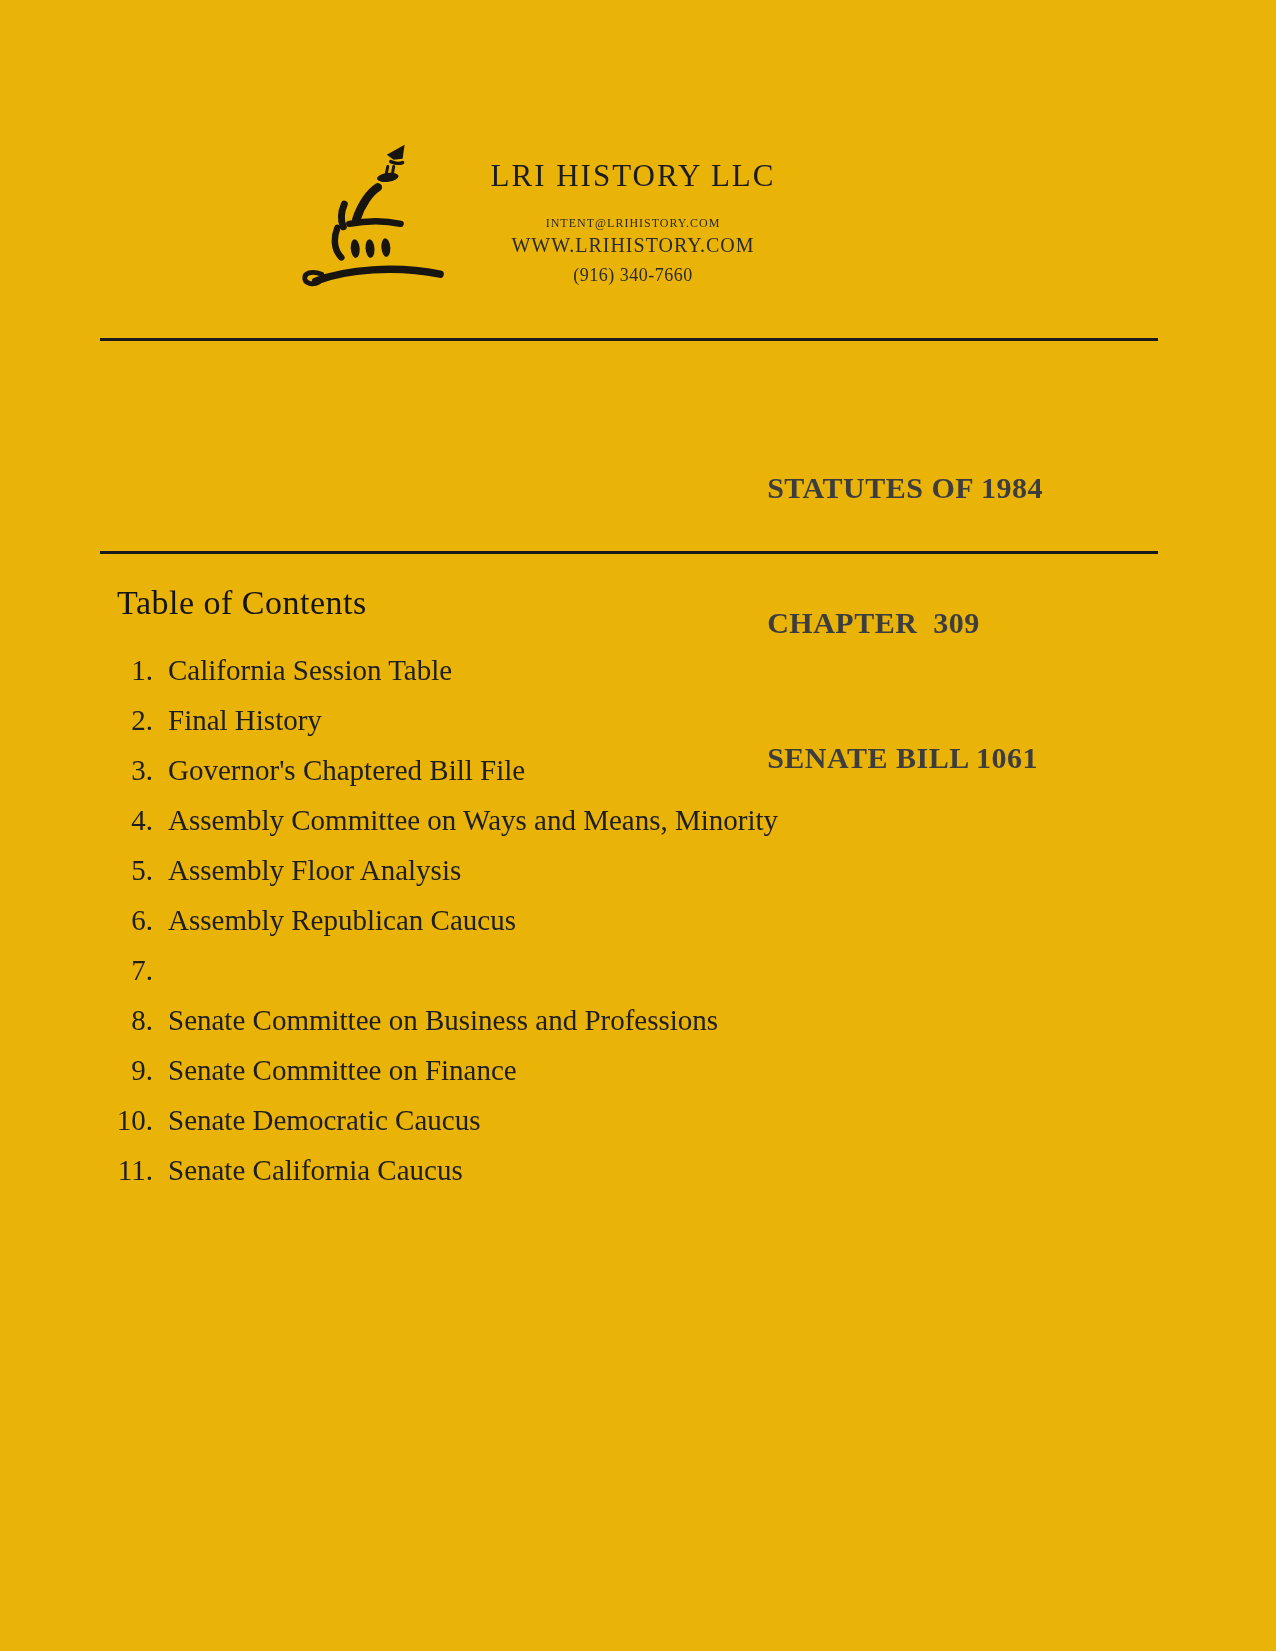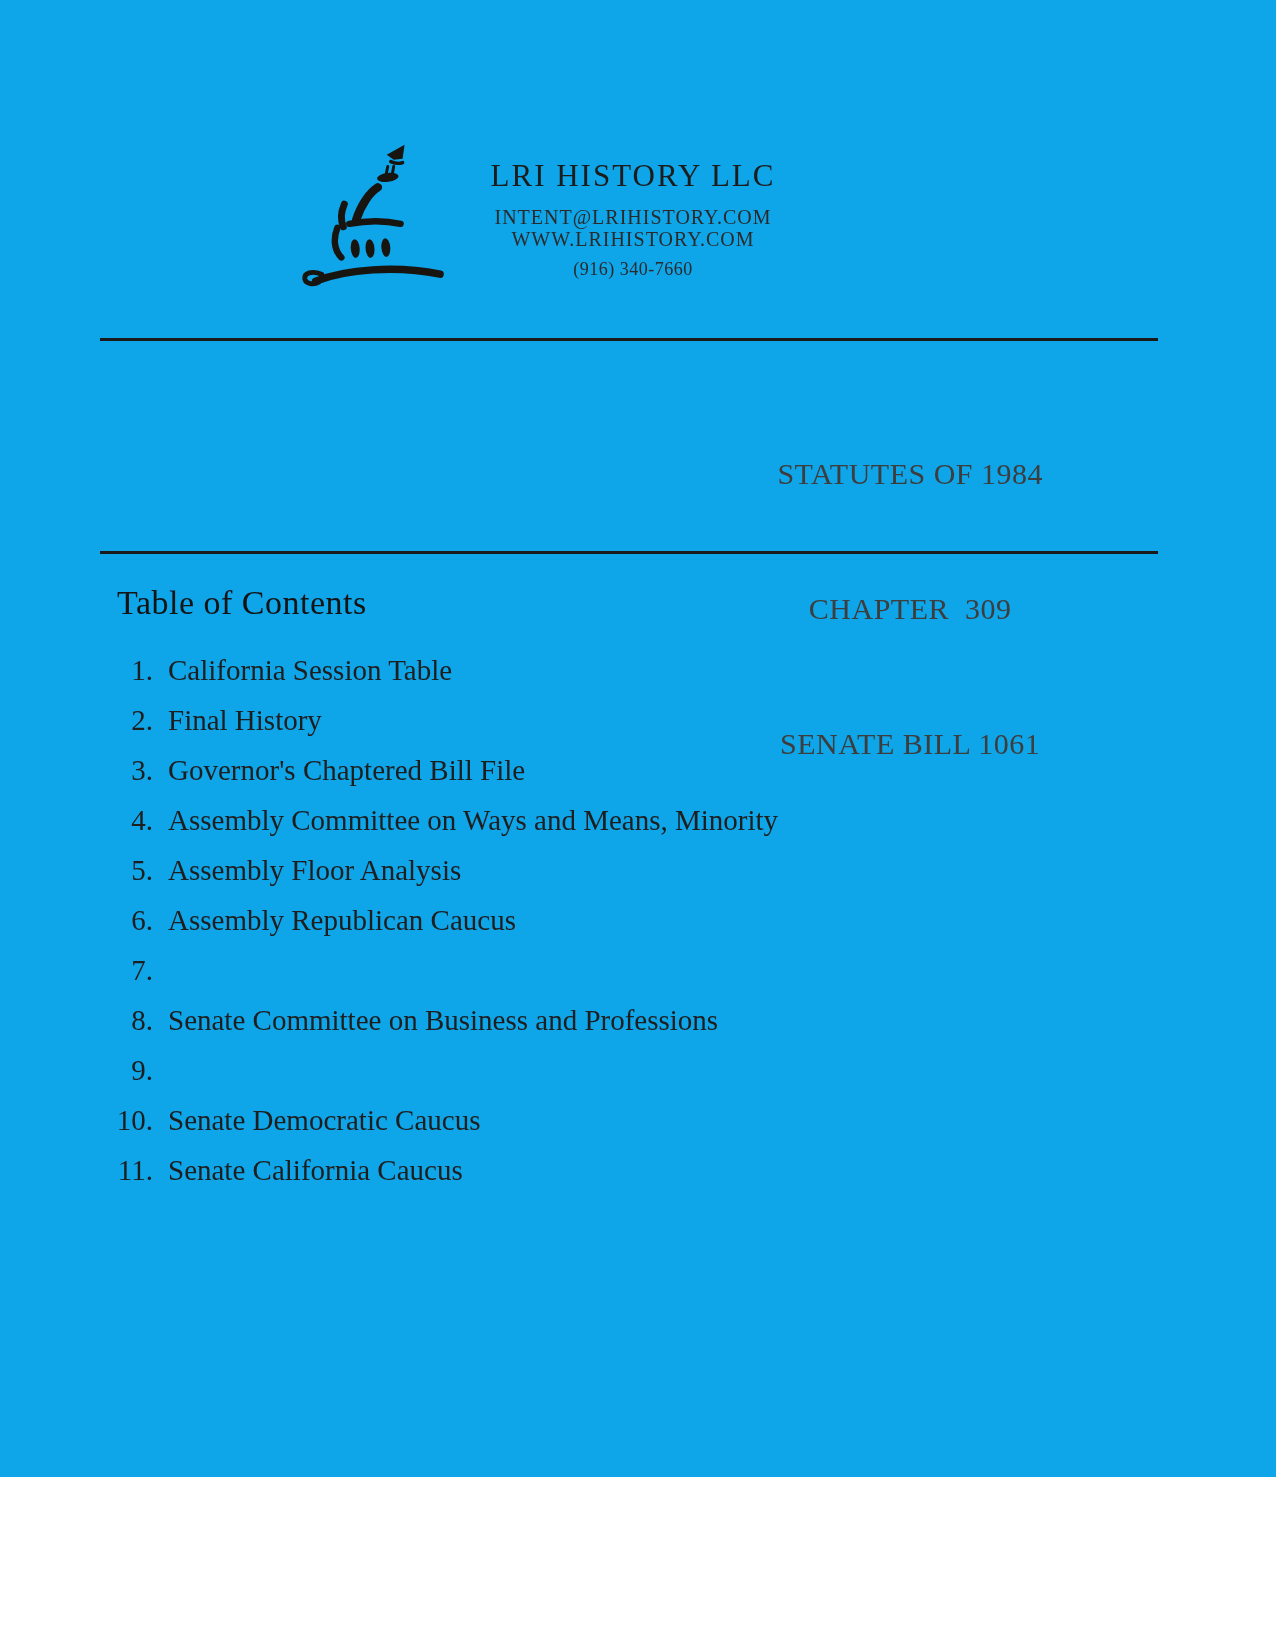--- a/index.html
+++ b/index.html
@@ -3,23 +3,23 @@
 <meta charset="utf-8">
 <style>
   html, body {
     margin: 0;
     padding: 0;
     background: #ffffff;
   }
   .page {
     position: relative;
     width: 1276px;
-    height: 1477px;
+    height: 1651px;
     margin: 0 auto;
-    background: #0ea5e9;
+    background: #eab308;
     font-family: "Liberation Serif", serif;
     color: #1f1f1f;
     overflow: hidden;
   }
 
   
   .logo {
     position: absolute;
     left: 292px;
     top: 126px;
@@ -34,22 +34,22 @@
     text-align: center;
   }
   .company-name {
     font-size: 31px;
     letter-spacing: 2px;
     line-height: 36px;
     color: #1c1c1c;
     white-space: nowrap;
   }
   .company-email {
-    margin-top: 12px;
-    font-size: 20px;
+    margin-top: 18px;
+    font-size: 12px;
     letter-spacing: 1px;
     line-height: 22px;
     color: #2a2a2a;
     white-space: nowrap;
   }
   .company-website {
     font-size: 20px;
     letter-spacing: 1px;
     line-height: 22px;
     color: #2a2a2a;
@@ -71,24 +71,24 @@
     width: 1058px;
     height: 3px;
     background: #1a1a1a;
   }
   .rule-top { top: 338px; }
   .rule-bottom { top: 551px; }
 
   
   .reference-block {
     position: absolute;
-    top: 361px;
+    top: 375px;
     right: 233px;
-    text-align: center;
-    font-weight: normal;
+    text-align: left;
+    font-weight: bold;
     font-size: 30px;
     line-height: 45px;
     letter-spacing: 0.5px;
     color: #3d3d3d;
     white-space: pre-wrap;
   }
 
   
   .toc-heading {
     position: absolute;
@@ -209,20 +209,21 @@
     </div>
     <div class="toc-row">
       <span class="toc-num">7.</span>
     </div>
     <div class="toc-row">
       <span class="toc-num">8.</span>
       <span class="toc-label">Senate Committee on Business and Professions</span>
     </div>
     <div class="toc-row">
       <span class="toc-num">9.</span>
+      <span class="toc-label">Senate Committee on Finance</span>
     </div>
     <div class="toc-row">
       <span class="toc-num">10.</span>
       <span class="toc-label">Senate Democratic Caucus</span>
     </div>
     <div class="toc-row">
       <span class="toc-num">11.</span>
       <span class="toc-label">Senate California Caucus</span>
     </div>
   </div>

